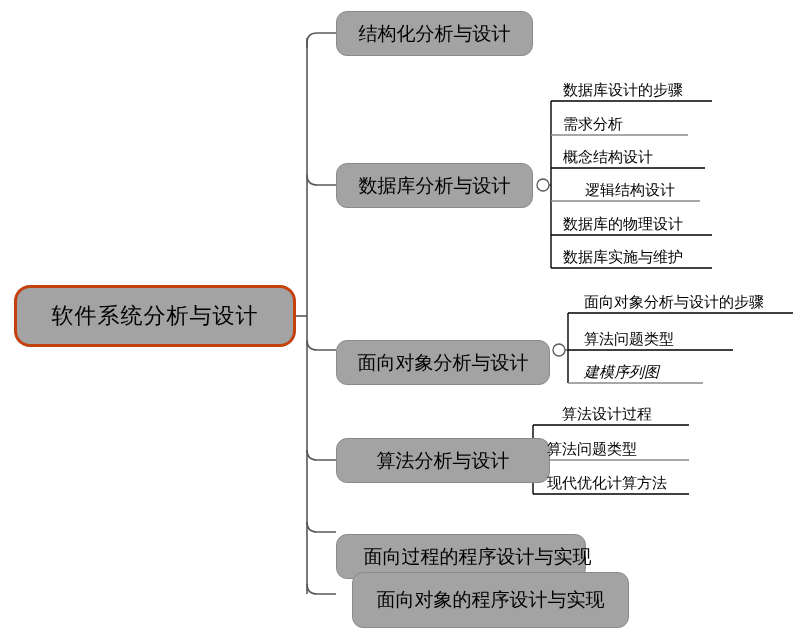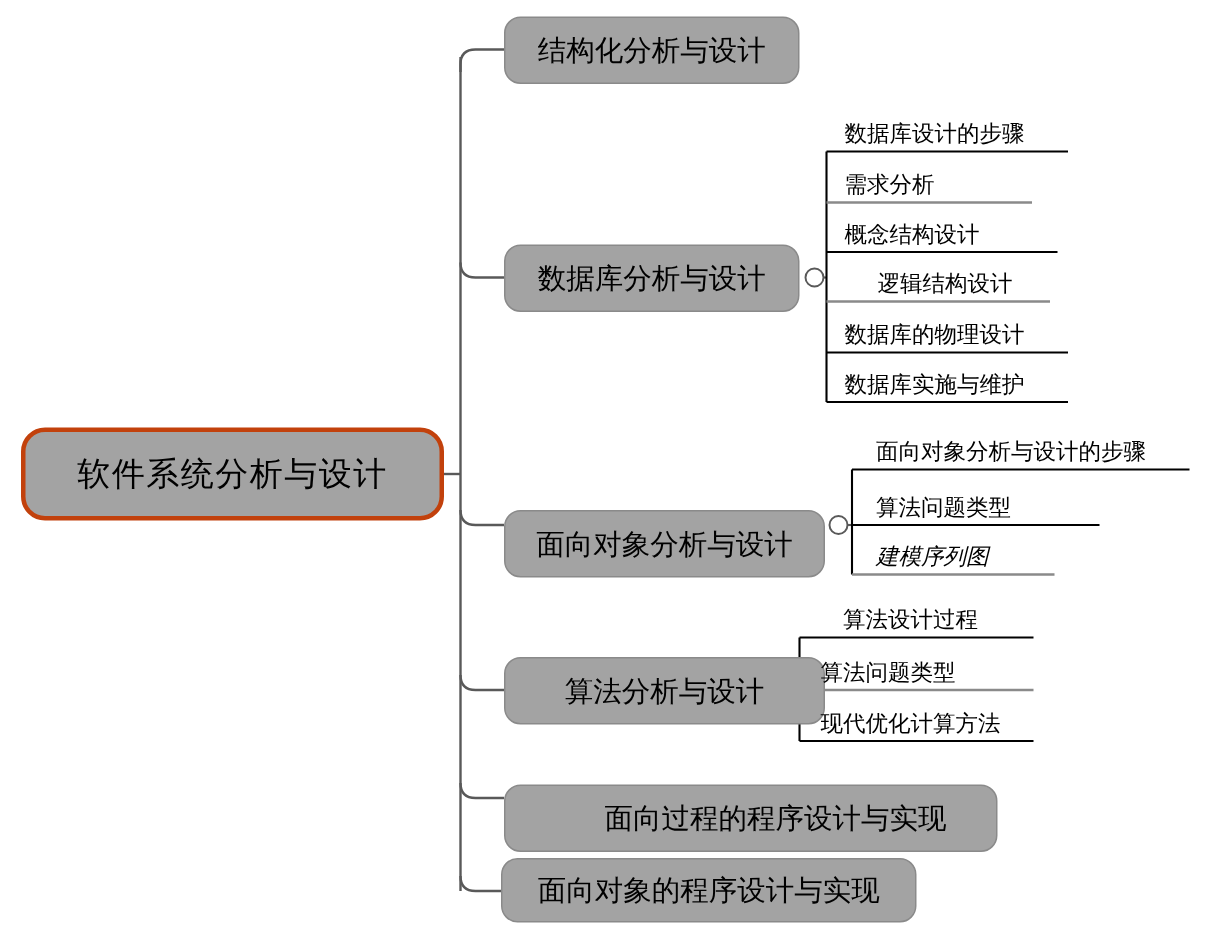--- a/index.html
+++ b/index.html
@@ -116,25 +116,25 @@
   </div>
 
   <div class="node node-main" style="left:336px; top:328px; width:214px; height:45px;margin-top:12px;">
     <span>面向对象分析与设计</span>
   </div>
 
   <div class="node node-main" style="left:336px; top:438px; width:214px; height:45px;">
     <span>算法分析与设计</span>
   </div>
 
-  <div class="node node-main" style="left:336px; top:523px; width:329px; height:45px;padding-left:33px;">
+  <div class="node node-main" style="left:336px; top:534px; width:250px; height:45px;padding-left:33px;">
     <span>面向过程的程序设计与实现</span>
   </div>
 
-  <div class="node node-main" style="left:334px; top:572px; width:277px; height:43px;">
+  <div class="node node-main" style="left:352px; top:572px; width:277px; height:56px;">
     <span>面向对象的程序设计与实现</span>
   </div>
 
   <div class="leaf" style="left:563px; top:82px;">
     <span>数据库设计的步骤</span>
   </div>
   <div class="leaf" style="left:563px; top:116px;">
     <span>需求分析</span>
   </div>
   <div class="leaf" style="left:563px; top:149px;text-align:right;">

